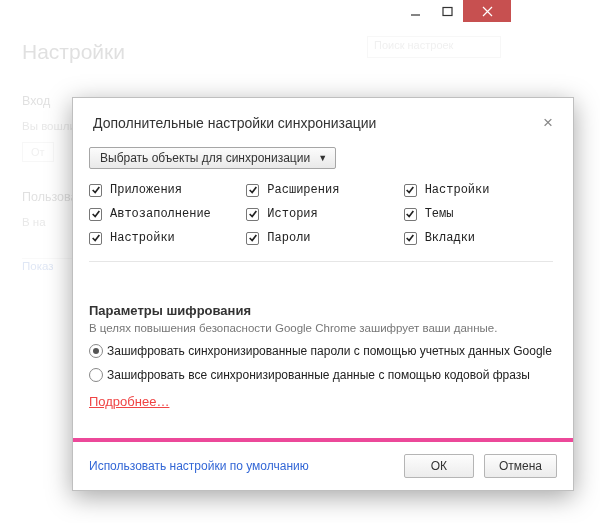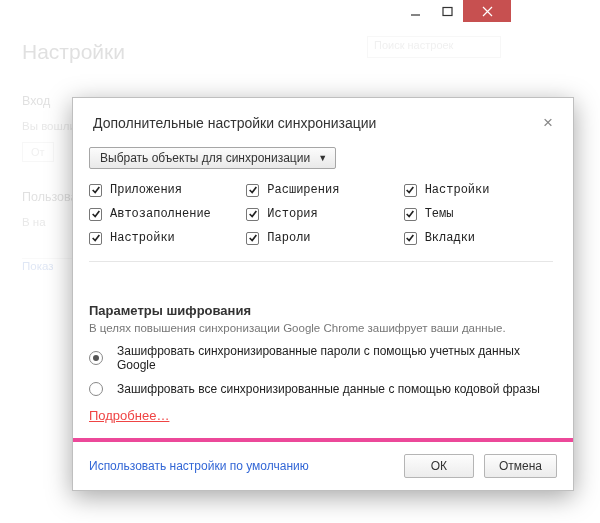--- a/index.html
+++ b/index.html
@@ -63,21 +63,21 @@
     display: inline-flex; align-items: center; justify-content: center;
     background: #fff; flex-shrink: 0;
   }
   .chk .box svg { width: 10px; height: 10px; stroke: #222; stroke-width: 2; fill: none; }
 
   .divider { border: none; border-top: 1px solid #e6e6e6; margin: 16px 0 12px 0; }
 
   .enc-title { font-size: 13px; font-weight: 600; color: #333; margin-bottom: 4px; margin-top: 41px; }
   .enc-sub { font-size: 11.5px; color: #777; margin-bottom: 10px; }
 
-  .radio-row { display: flex; align-items: center; gap: 14px; font-size: 12px; color: #222; margin-bottom: 10px; }
+  .radio-row { display: flex; align-items: center; gap: 4px; font-size: 12px; color: #222; margin-bottom: 10px; }
   .radio-row .r {
     width: 14px; height: 14px; border: 1px solid #888; border-radius: 50%;
     display: inline-flex; align-items: center; justify-content: center; background: #fff; flex-shrink: 0;
   }
   .radio-row .r.sel::after { content: ""; width: 6px; height: 6px; background: #555; border-radius: 50%; }
 
   .learn { font-size: 13px; color: #ef4444; text-decoration: underline; cursor: pointer; }
 
   .modal-foot {
     border-top: 4px solid #ec4899;
@@ -213,21 +213,21 @@
                 <path d="M2 6 L5 9 L10 2.5"></path>
               </svg>
             </span>
             <span>Вкладки</span>
           </div>
         </div>
 
       <hr class="divider">
 
       <div class="enc-title">Параметры шифрования</div>
-      <div class="enc-sub">В целях повышения синхронизации Google Chrome зашифрует ваши данные.</div>
+      <div class="enc-sub">В целях повышения безопасности Google Chrome зашифрует ваши данные.</div>
 
       <div class="radio-row">
         <span class="r sel" id="r0"></span>
         <span>Зашифровать синхронизированные пароли с помощью учетных данных Google</span>
       </div>
       <div class="radio-row">
         <span class="r" id="r1"></span>
         <span>Зашифровать все синхронизированные данные с помощью кодовой фразы</span>
       </div>
 

